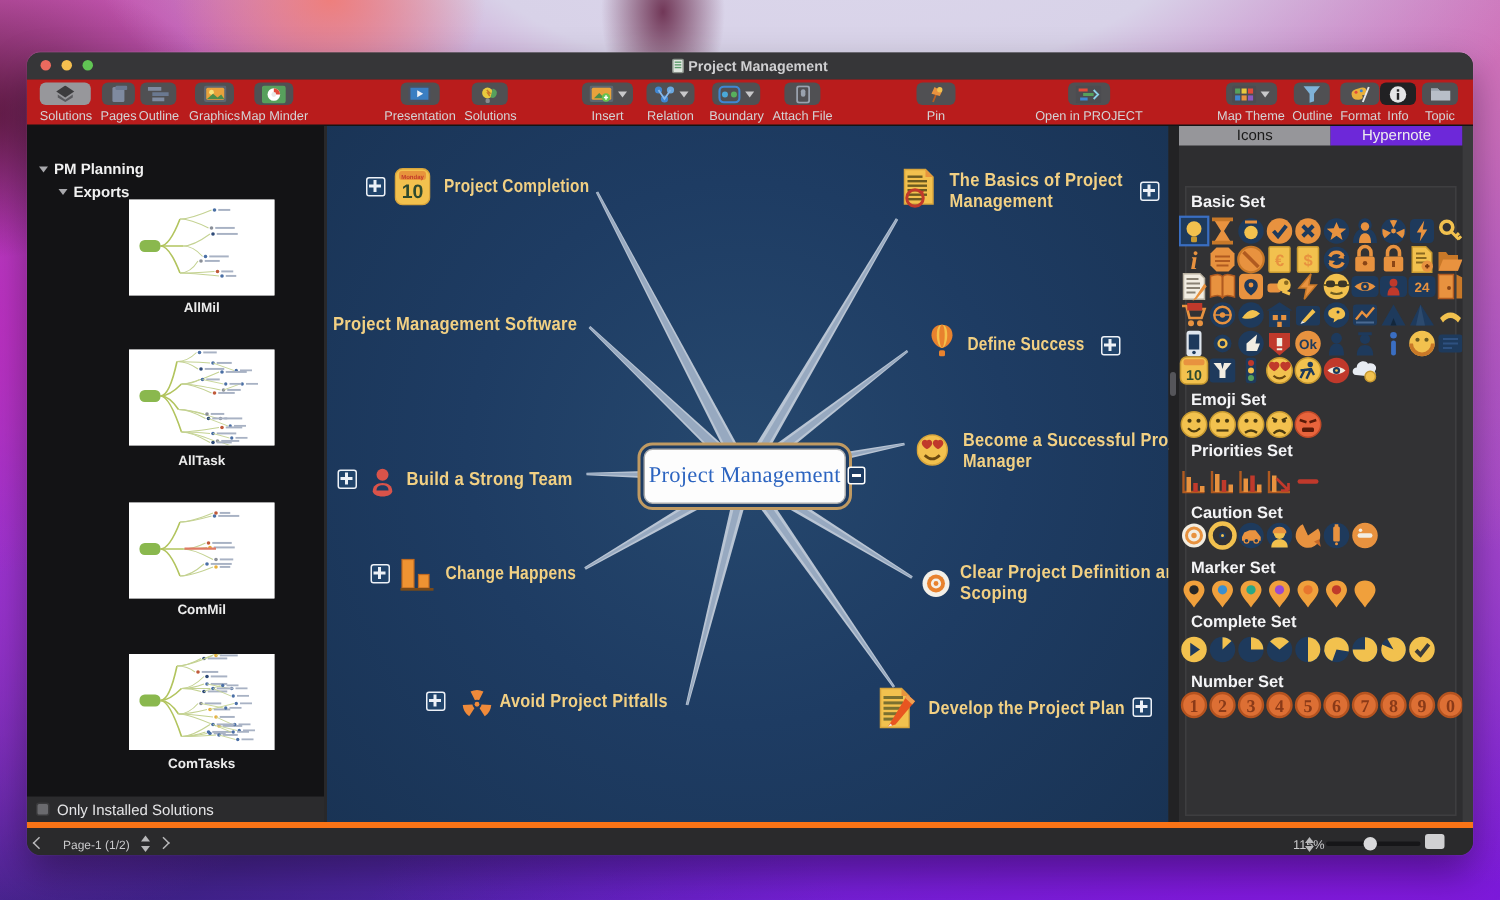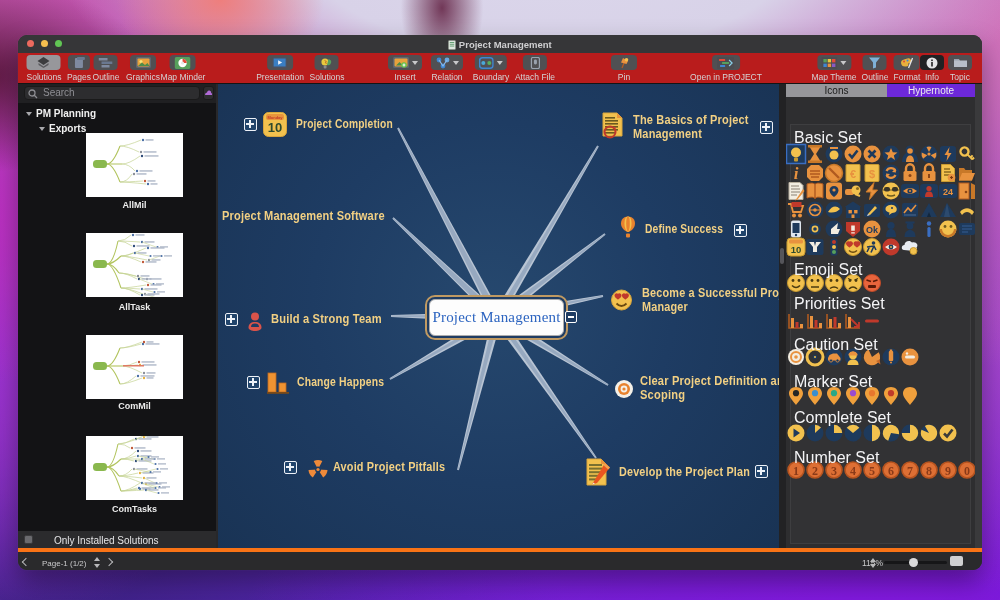--- a/index.html
+++ b/index.html
@@ -52,21 +52,21 @@
 
 #panel{position:absolute;left:768px;top:49px;width:189px;height:464px;background:#2e2e30}
 #pscroll{position:absolute;left:957px;top:49px;width:7px;height:464px;background:#3a3a3c}
 #tabs{position:absolute;left:0;top:0;width:189px;height:13px;display:flex}
 #tabs div{font-size:10px;text-align:center;line-height:13px}
 #tab1{width:101px;background:#96969a;color:#1a1a1a}
 #tab2{width:88px;background:#6d28d9;color:#ececee}
 #drop{position:absolute;left:4px;top:20px;width:181px;height:14px;border-radius:3px;background:linear-gradient(#6e6e72,#525257);color:#f4f4f6;font-size:10px;line-height:14px;padding-left:7px;border:1px solid #3a3a3c}
 #dstep{position:absolute;right:1px;top:1px;width:11px;height:10px;border-radius:2px;background:#2472e8}
 #icarea{position:absolute;left:4px;top:40px;width:181px;height:420px;background:#323234;border:1px solid #3e3e40}
-.slab{position:absolute;color:#f4f4f6;font-size:16px;font-weight:400}
+.slab{position:absolute;color:#f4f4f6;font-size:11px;font-weight:700}
 
 #status{position:absolute;left:0;top:513px;width:964px;height:22px;background:#2a2a2c;border-top:4px solid #f97316}
 .chev{position:absolute;width:6px;height:6px;border-right:1.5px solid #b8b8ba;border-bottom:1.5px solid #b8b8ba}
 #zoomtxt{position:absolute;left:844px;top:6px;font-size:8.5px;color:#c9c9cb}
 #ztrack{position:absolute;left:866px;top:9px;width:63px;height:3px;background:#161618;border-radius:2px}
 #zknob{position:absolute;left:891px;top:5.5px;width:9px;height:9px;border-radius:50%;background:#d9d9db}
 #zmon{position:absolute;left:932px;top:4px;width:13px;height:10px;background:#d0d0d2;border-radius:2px}
 #pagetxt{position:absolute;left:24px;top:7px;font-size:8px;color:#c9c9cb}
 .stp{position:absolute;width:0;height:0;border-left:3px solid transparent;border-right:3px solid transparent}
 </style></head>
@@ -270,31 +270,20 @@
         <div class="tbi" style="width:24px">
           <svg width="13" height="11">
             <path d="M0 2 L0 10 L13 10 L13 3.5 L6 3.5 L4.5 2 Z" fill="#b8bec8"></path>
             <path d="M0 2 L4.5 2 L6 3.5 L0 3.5 Z" fill="#9aa2ae"></path>
           </svg>
         </div>
         <div class="tbl">Topic</div>
       </div>
   </div>
   <div id="side">
-    <div id="srow">
-        <div id="sbox">Search</div>
-        <div id="sbtn"></div>
-    <svg width="10" height="10" style="position:absolute;left:10px;top:5px">
-          <circle cx="4" cy="4" r="3" fill="none" stroke="#8e8e93" stroke-width="1.3"></circle>
-          <line x1="6.3" y1="6.3" x2="9" y2="9" stroke="#8e8e93" stroke-width="1.3"></line>
-        </svg>
-    <svg width="9" height="9" style="position:absolute;left:186px;top:5px">
-          <path d="M1 6 Q1 3.5 3 3.5 Q3.5 1 5.5 1.5 Q7.5 2 7.2 4 Q8.8 4.5 8 6 Z" fill="#b06ad6"></path>
-        </svg>
-    </div>
     <div class="tree" style="left:8px;top:24px"><span class="tri"></span>PM Planning</div>
     <div class="tree" style="left:21px;top:39px"><span class="tri"></span>Exports</div>
 <svg class="thumb" style="top:49px" width="97" height="64">
         <rect width="97" height="64" fill="#ffffff"></rect>
         <rect x="7" y="27" width="14" height="8" rx="3.5" fill="#8ab84e"></rect>
         <path d="M21 31 Q27 31 34 13" stroke="#b2c45e" stroke-width="1.1" fill="none"></path>
         <path d="M34 13 Q41 13 55 7" stroke="#c4d292" stroke-width="0.7" fill="none"></path>
         <circle cx="57" cy="7" r="1.2" fill="#4a6fa5"></circle>
         <rect x="59.5" y="6.3" width="8" height="1.3" fill="#a8b2c4"></rect>
         <path d="M34 13 Q41 13 53 19" stroke="#c4d292" stroke-width="0.7" fill="none"></path>
@@ -498,21 +487,21 @@
         <circle cx="72.5" cy="57" r="1.1" fill="#4a6fa5"></circle>
         <rect x="75" y="56.3" width="8" height="1.2" fill="#a8b2c4"></rect>
         <path d="M35 55 Q42 55 54 47" stroke="#c4d292" stroke-width="0.7" fill="none"></path>
         <circle cx="56" cy="47" r="1.2" fill="#4a6fa5"></circle>
         <rect x="58.5" y="46.3" width="12" height="1.3" fill="#a8b2c4"></rect>
         <path d="M56 47 L68 52" stroke="#c4d292" stroke-width="0.6" fill="none"></path>
         <circle cx="69.5" cy="52" r="1.1" fill="#4a6fa5"></circle>
         <rect x="72" y="51.3" width="8" height="1.2" fill="#a8b2c4"></rect>
       </svg>
 <div class="tlab" style="top:420px">ComTasks</div>
-<div id="solrow"><span class="cb" style="position:absolute"></span><span style="margin-left:36px">Only Installed Solutions</span></div>
+<div id="solrow"><span class="cb" style="position:absolute"></span><span style="margin-left:20px">Only Installed Solutions</span></div>
 
   </div>
   <div id="canvas">
     <svg width="561" height="464" style="position:absolute;left:0;top:0">
       <g fill="#c6d0dd" opacity="0.92">
       <polygon points="283.4,230.7 180.8,43.6 179.2,44.4 274.6,235.3"></polygon>
       <polygon points="283.3,235.5 380.8,62.5 379.2,61.5 274.7,230.5"></polygon>
       <polygon points="282.4,229.4 175.6,133.3 174.4,134.7 275.6,236.6"></polygon>
       <polygon points="282.0,237.0 387.5,150.7 386.5,149.3 276.0,229.0"></polygon>
       <polygon points="279.0,228.0 173.0,231.1 173.0,232.9 279.0,238.0"></polygon>

